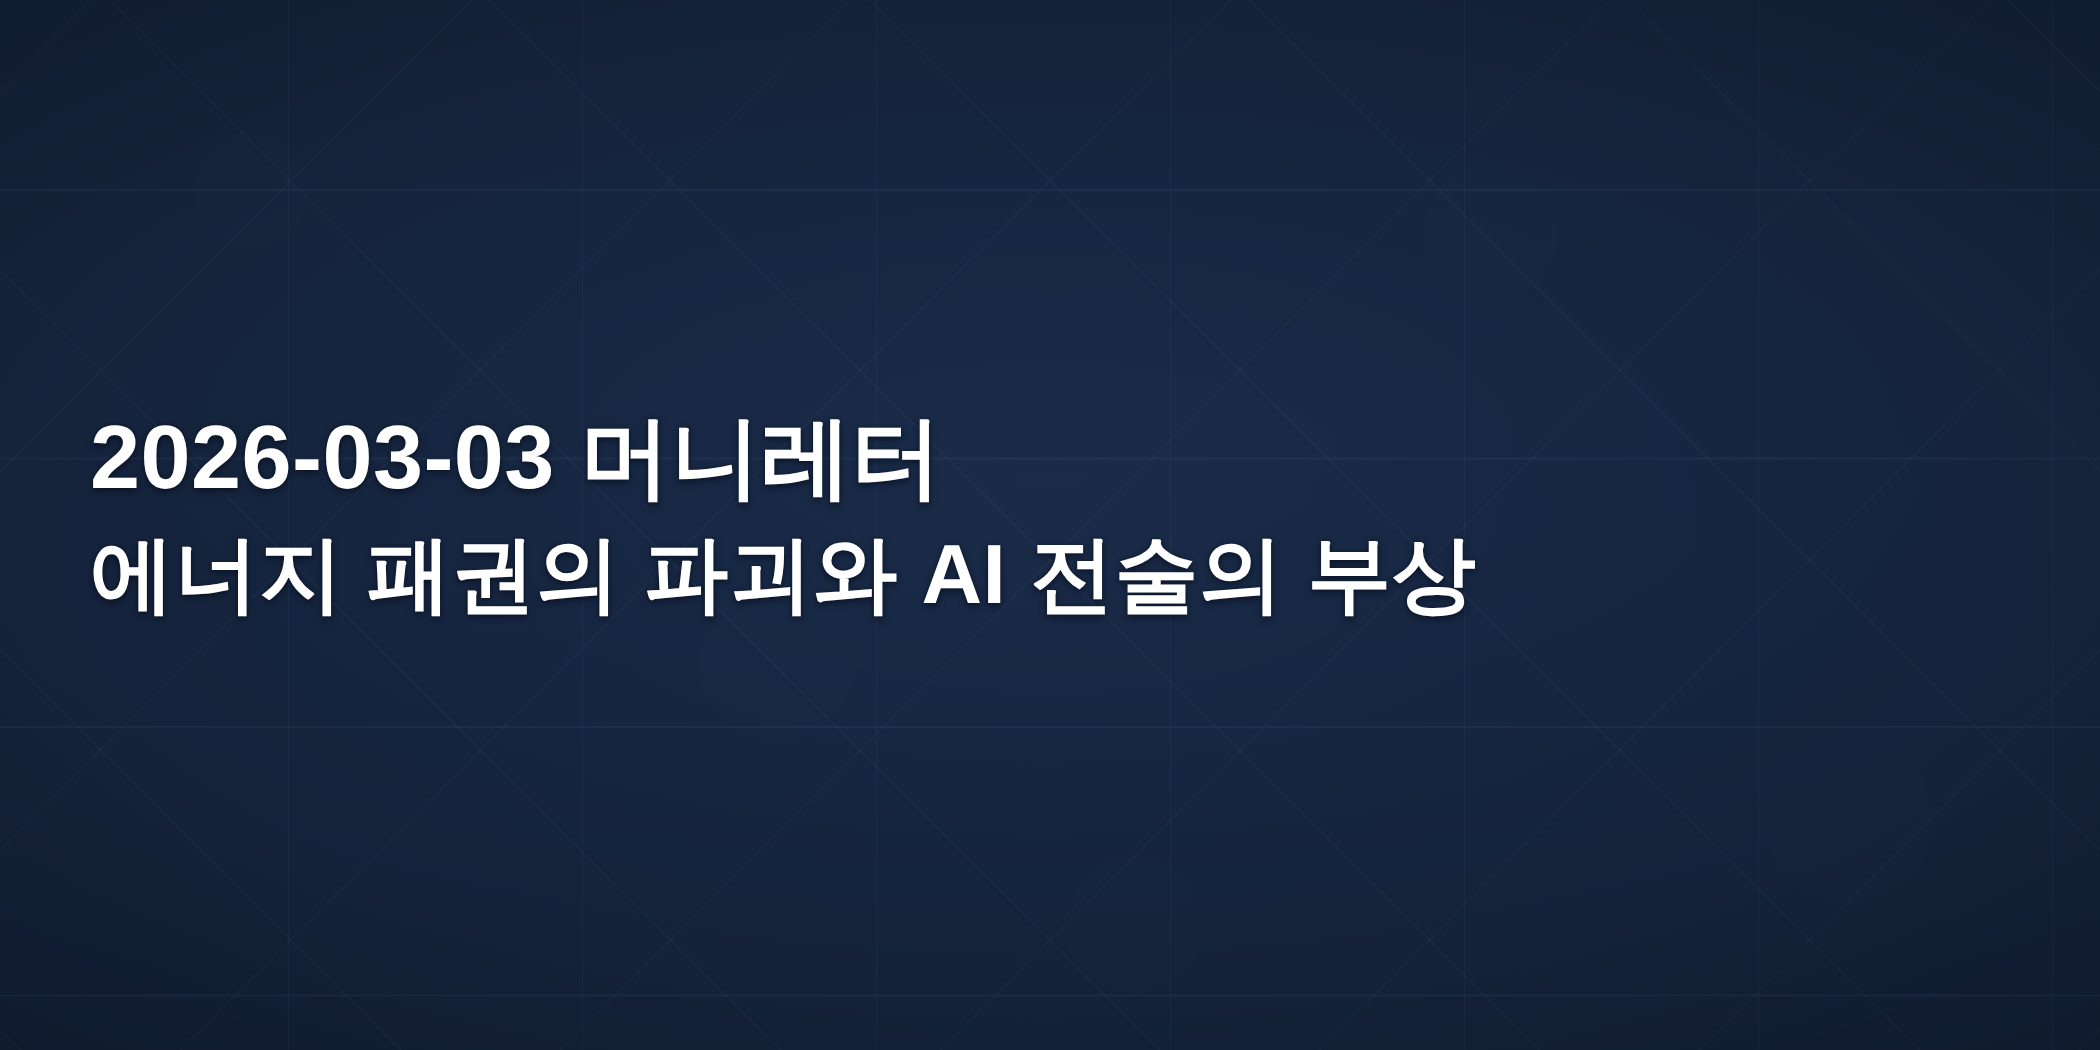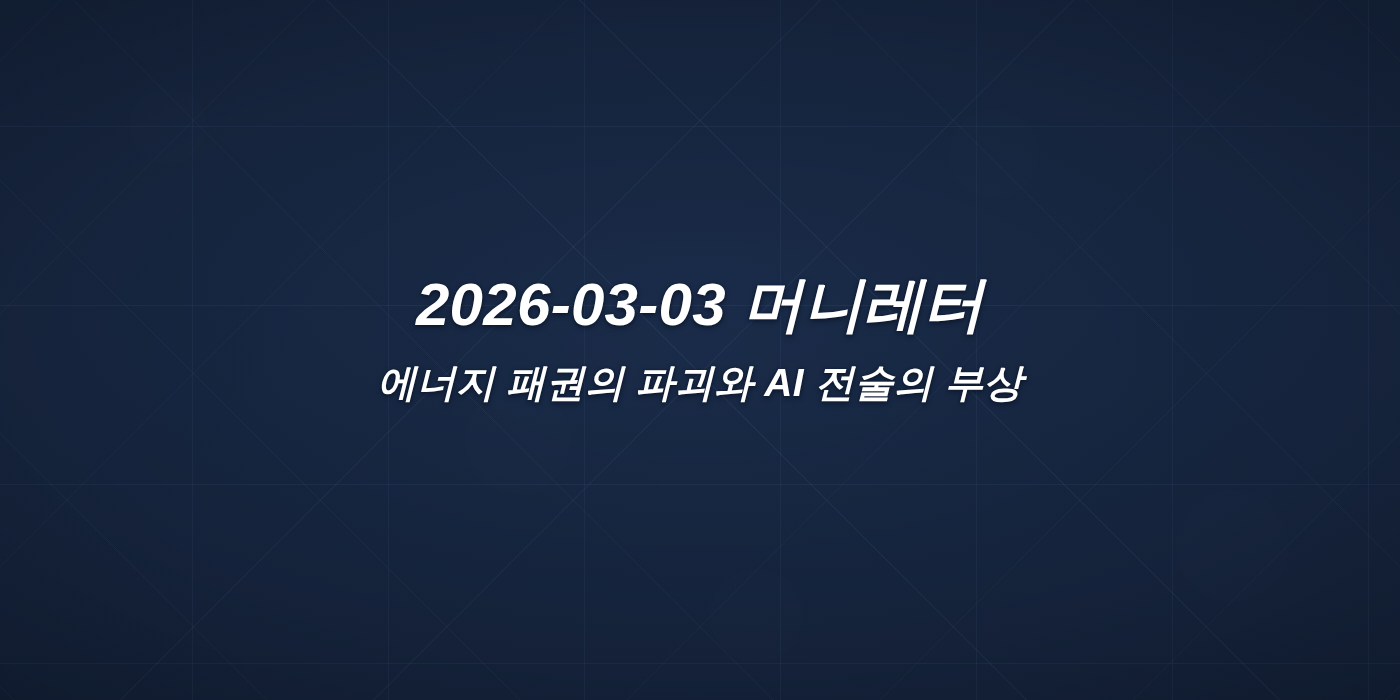--- a/index.html
+++ b/index.html
@@ -84,45 +84,43 @@
         rgba(0,0,0,0) 0%,
         rgba(0,0,0,0.10) 62%,
         rgba(0,0,0,0.26) 100%);
   }
 
   
   .title-block {
     position: relative;
     z-index: 5;
     width: 100%;
-    padding: 0 40px;
+    padding: 0 60px;
     box-sizing: border-box;
-    text-align: center;
     transform: translateY(-6px);
-    font-style: italic;
   }
 
   .title-line {
     display: block;
     color: #ffffff;
     font-weight: 700;
     letter-spacing: 0.3px;
     white-space: nowrap;
     text-shadow:
       0 2px 5px rgba(5,12,26,0.60),
       0 0 2px rgba(10,20,38,0.55);
   }
 
   .title-line-1 {
     font-size: 60px;
     line-height: 78px;
   }
 
   .title-line-2 {
-    font-size: 39px;
+    font-size: 56px;
     line-height: 78px;
   }
 </style>
 </head>
 <body>
 
 <div class="cover-card">
 
   <div class="bg-base"></div>
   <div class="bg-grid"></div>

